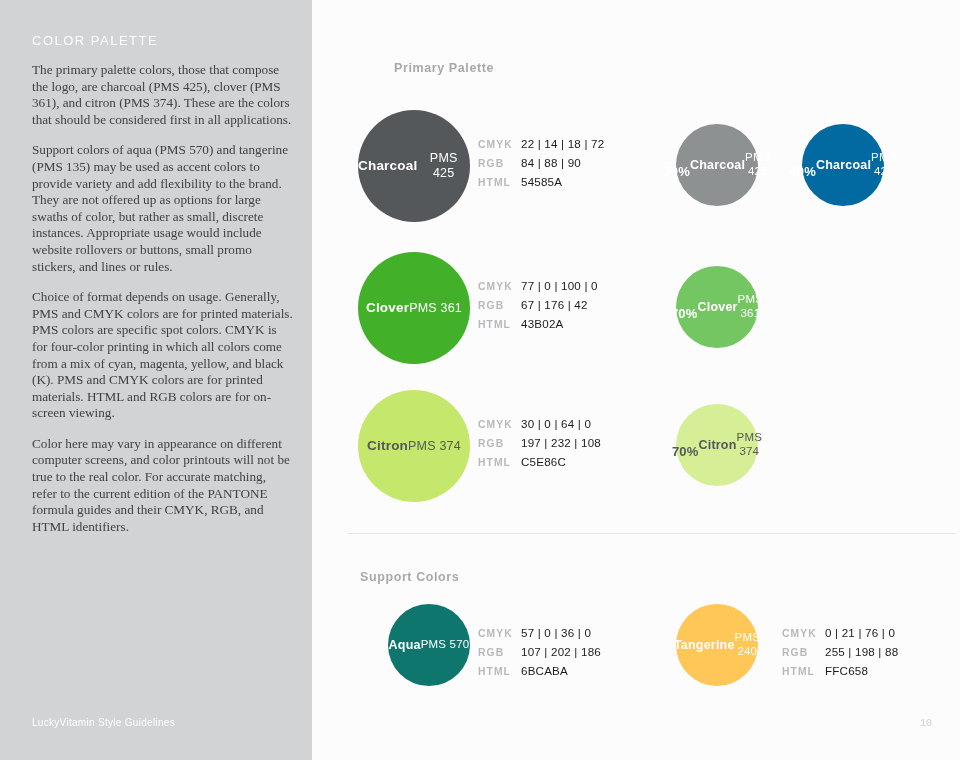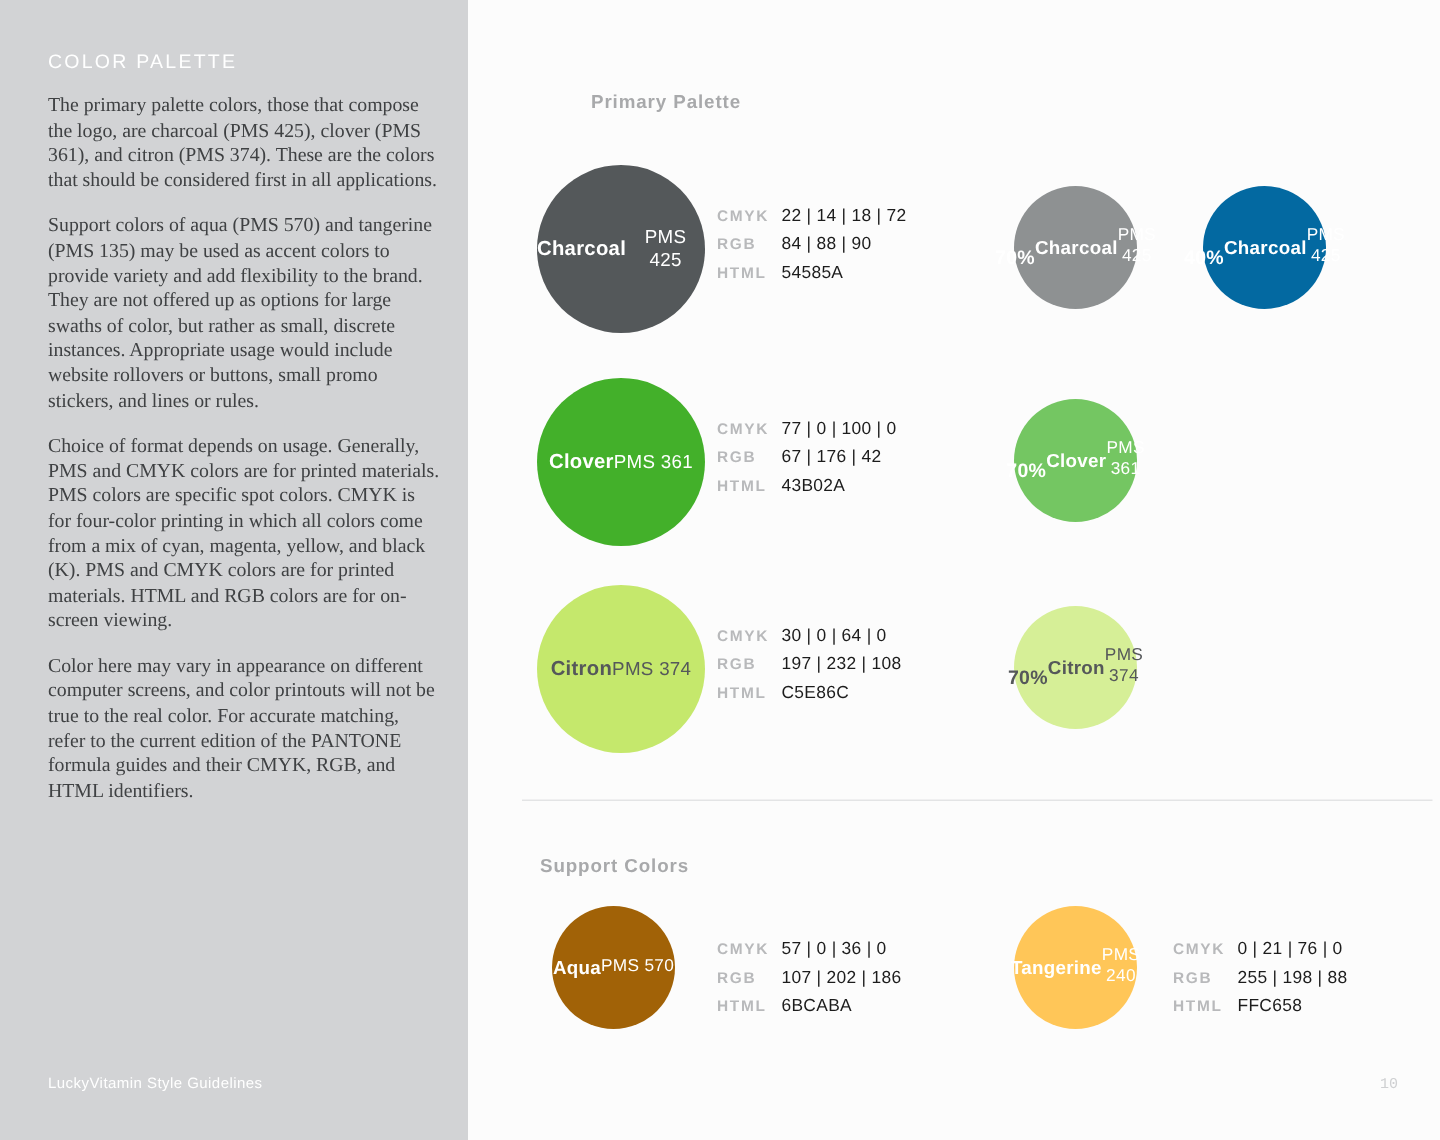--- a/index.html
+++ b/index.html
@@ -211,21 +211,21 @@
         <span class="c-name">Citron</span>
         <span class="c-pms">PMS 374</span>
       </div>
     </section>
 
     <div class="divider"></div>
 
     <div class="section-label" id="support-label">Support Colors</div>
 
     <section class="swatch-row" id="row-aqua">
-      <div class="circle circle-tint" style="left:56px; top:0; background:#a16207; color:#ffffff">
+      <div class="circle circle-tint" style="left:76px; top:0; background:#0f766e; color:#ffffff">
         <span class="c-name">Aqua</span>
         <span class="c-pms">PMS 570</span>
       </div>
       <div class="specs" style="left:166px; top:22px;">
         <div class="spec-line">
           <span class="spec-label">CMYK</span>
           <span class="spec-value">57 | 0 | 36 | 0</span>
         </div>
         <div class="spec-line">
           <span class="spec-label">RGB</span>

